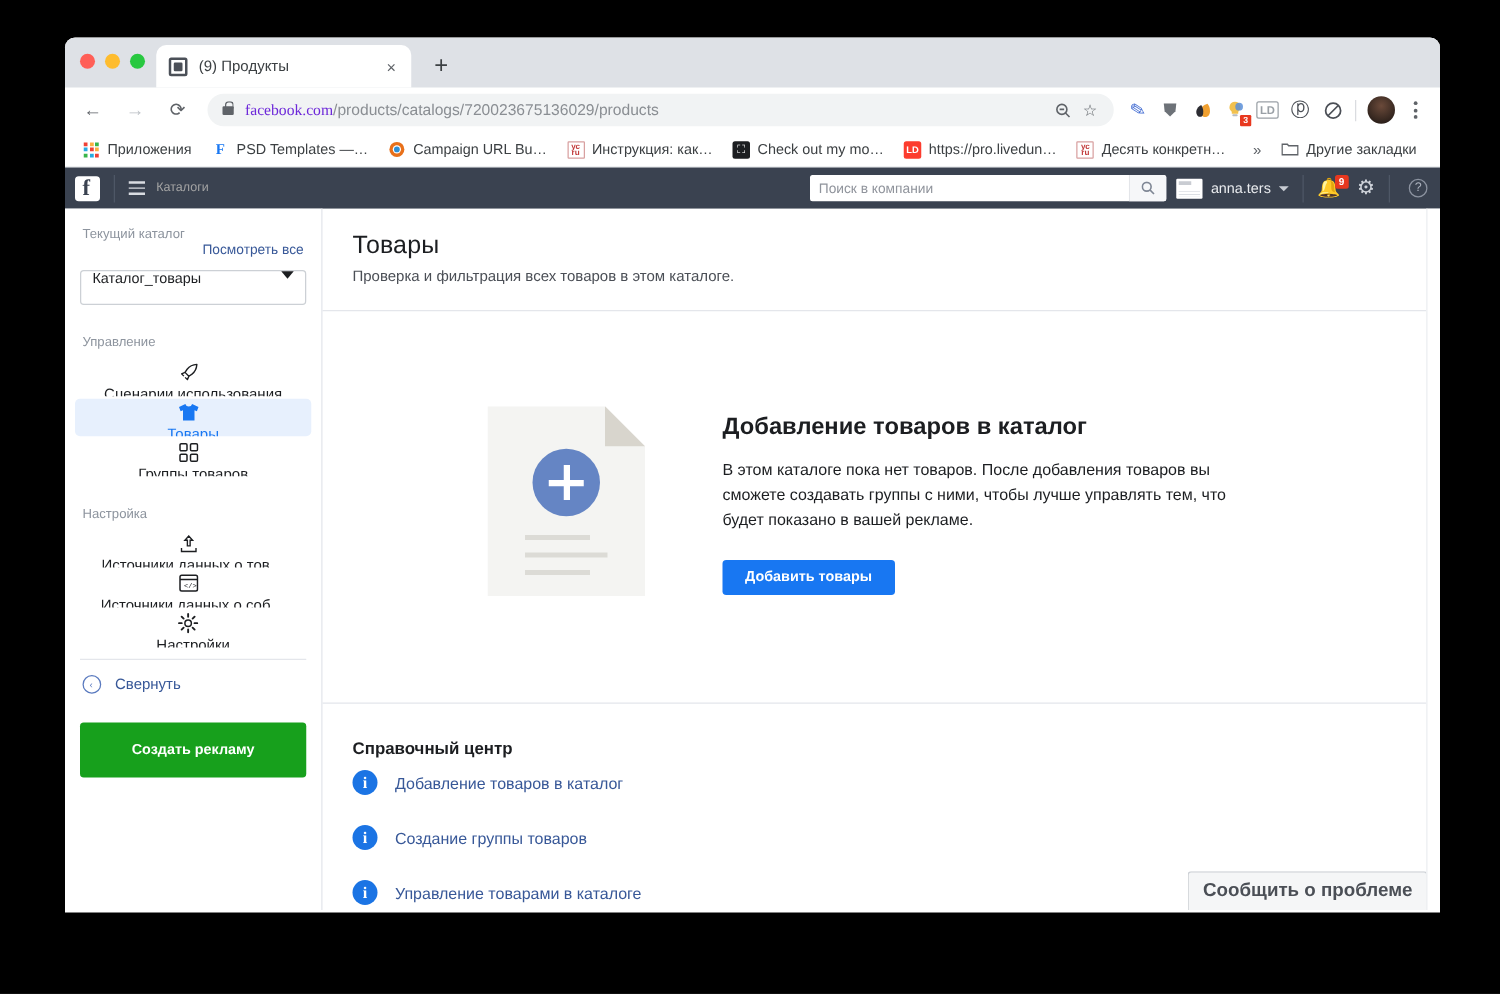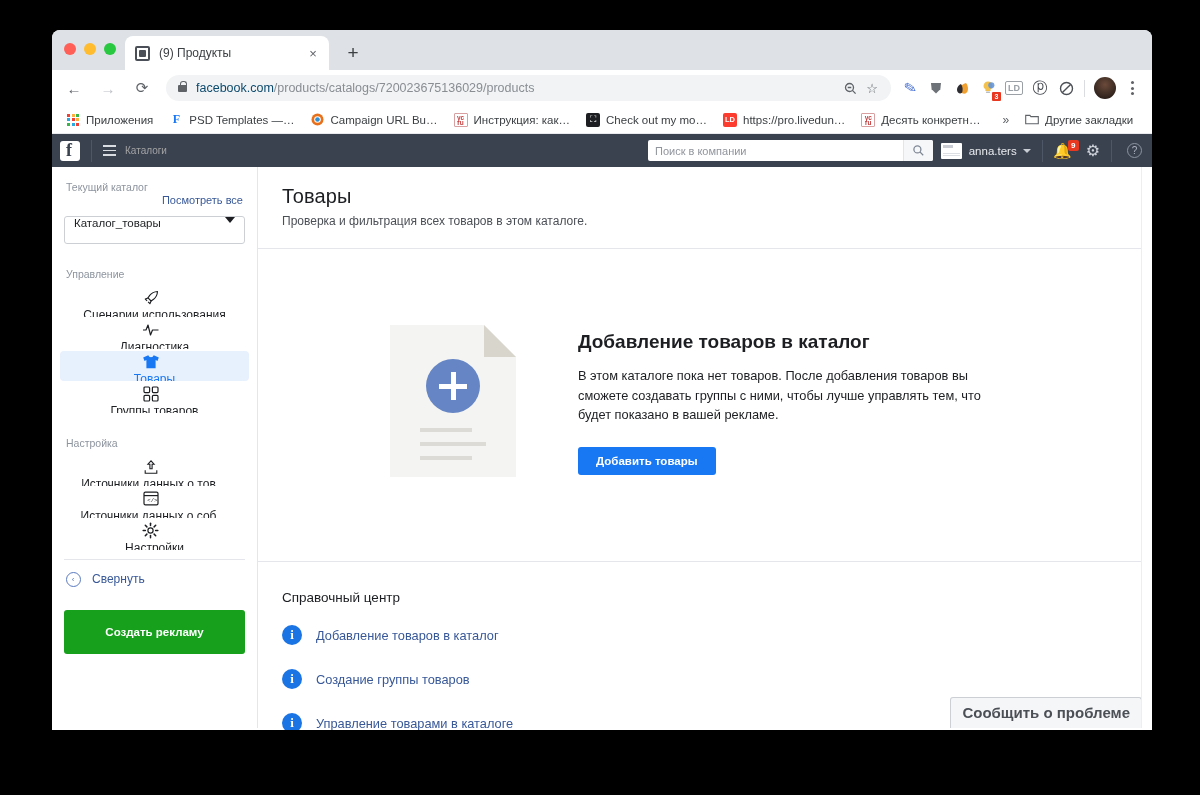--- a/index.html
+++ b/index.html
@@ -124,21 +124,21 @@
     border: 1.5px solid #5f6368;
     border-bottom: none;
     border-radius: 3px 3px 0 0;
   }
   .url {
     font-size: 12.5px;
     color: #8a8e93;
     white-space: nowrap; overflow: hidden;
     flex: 1 1 auto;
   }
-  .url b { color: #0c4a6e; font-weight: 400; }
+  .url b { color: #6d28d9; font-weight: 400; font-family: Liberation Serif, serif; }
   .omni-icon {
     width: 22px; height: 22px;
     display: flex; align-items: center; justify-content: center;
     color: #5f6368; font-size: 13px;
     flex: 0 0 auto;
   }
   .ext-row { display: flex; align-items: center; gap: 0; }
   .ext {
     width: 26px; height: 26px;
     display: flex; align-items: center; justify-content: center;
@@ -437,21 +437,21 @@
     background: #1877f2; color: #fff;
     font-size: 11.5px; font-weight: bold;
     border-radius: 3px;
     border: none;
     font-family: "Liberation Sans", sans-serif;
   }
 
   .help {
     padding: 28px 24px 0 24px;
   }
-  .help-h { font-size: 13.5px; font-weight: normal; color: #1c1e21; margin-bottom: 20px; }
+  .help-h { font-size: 13.5px; font-weight: bold; color: #1c1e21; margin-bottom: 10px; }
   .help-row { display: flex; align-items: center; margin-bottom: 24px; }
   .help-i {
     width: 20px; height: 20px;
     border-radius: 50%;
     background: #1b74e4;
     color: #fff;
     font-family: "Liberation Serif", serif;
     font-weight: bold;
     font-size: 13px;
     display: flex; align-items: center; justify-content: center;
@@ -679,28 +679,20 @@
         <span class="sb-ico">
           <svg width="16" height="16" viewBox="0 0 16 16">
             <path d="M14.5 1.5c-3 .2-6 1.6-7.8 3.9L5 7.9l3.1 3.1 2.5-1.7c2.3-1.8 3.7-4.8 3.9-7.8z" fill="none" stroke="#1c1e21" stroke-width="1.1" stroke-linejoin="round"></path>
             <path d="M5 7.9 2.3 9.1 4.1 10.9" fill="none" stroke="#1c1e21" stroke-width="1.1" stroke-linejoin="round"></path>
             <path d="M8.1 11 6.9 13.7 5.1 11.9" fill="none" stroke="#1c1e21" stroke-width="1.1" stroke-linejoin="round"></path>
           </svg>
         </span>
         <span class="sb-txt">Сценарии использования</span>
       </div>
 
-      <div class="sb-item">
-        <span class="sb-ico">
-          <svg width="18" height="14" viewBox="0 0 18 14">
-            <polyline points="1,7 4,7 6,2 8.5,12 10.5,7 16.5,7" fill="none" stroke="#1c1e21" stroke-width="1.2" stroke-linejoin="round"></polyline>
-          </svg>
-        </span>
-        <span class="sb-txt">Диагностика</span>
-      </div>
 
       <div class="sb-item active">
         <span class="sb-ico">
           <svg width="18" height="16" viewBox="0 0 18 16">
             <path d="M6.3 1.2 1.2 3.6l1.3 3.3 1.9-.8v8.2h9.2V6.1l1.9.8 1.3-3.3-5.1-2.4a2.8 2.8 0 0 1-5.4 0z" fill="#1877f2"></path>
           </svg>
         </span>
         <span class="sb-txt">Товары</span>
       </div>
 

